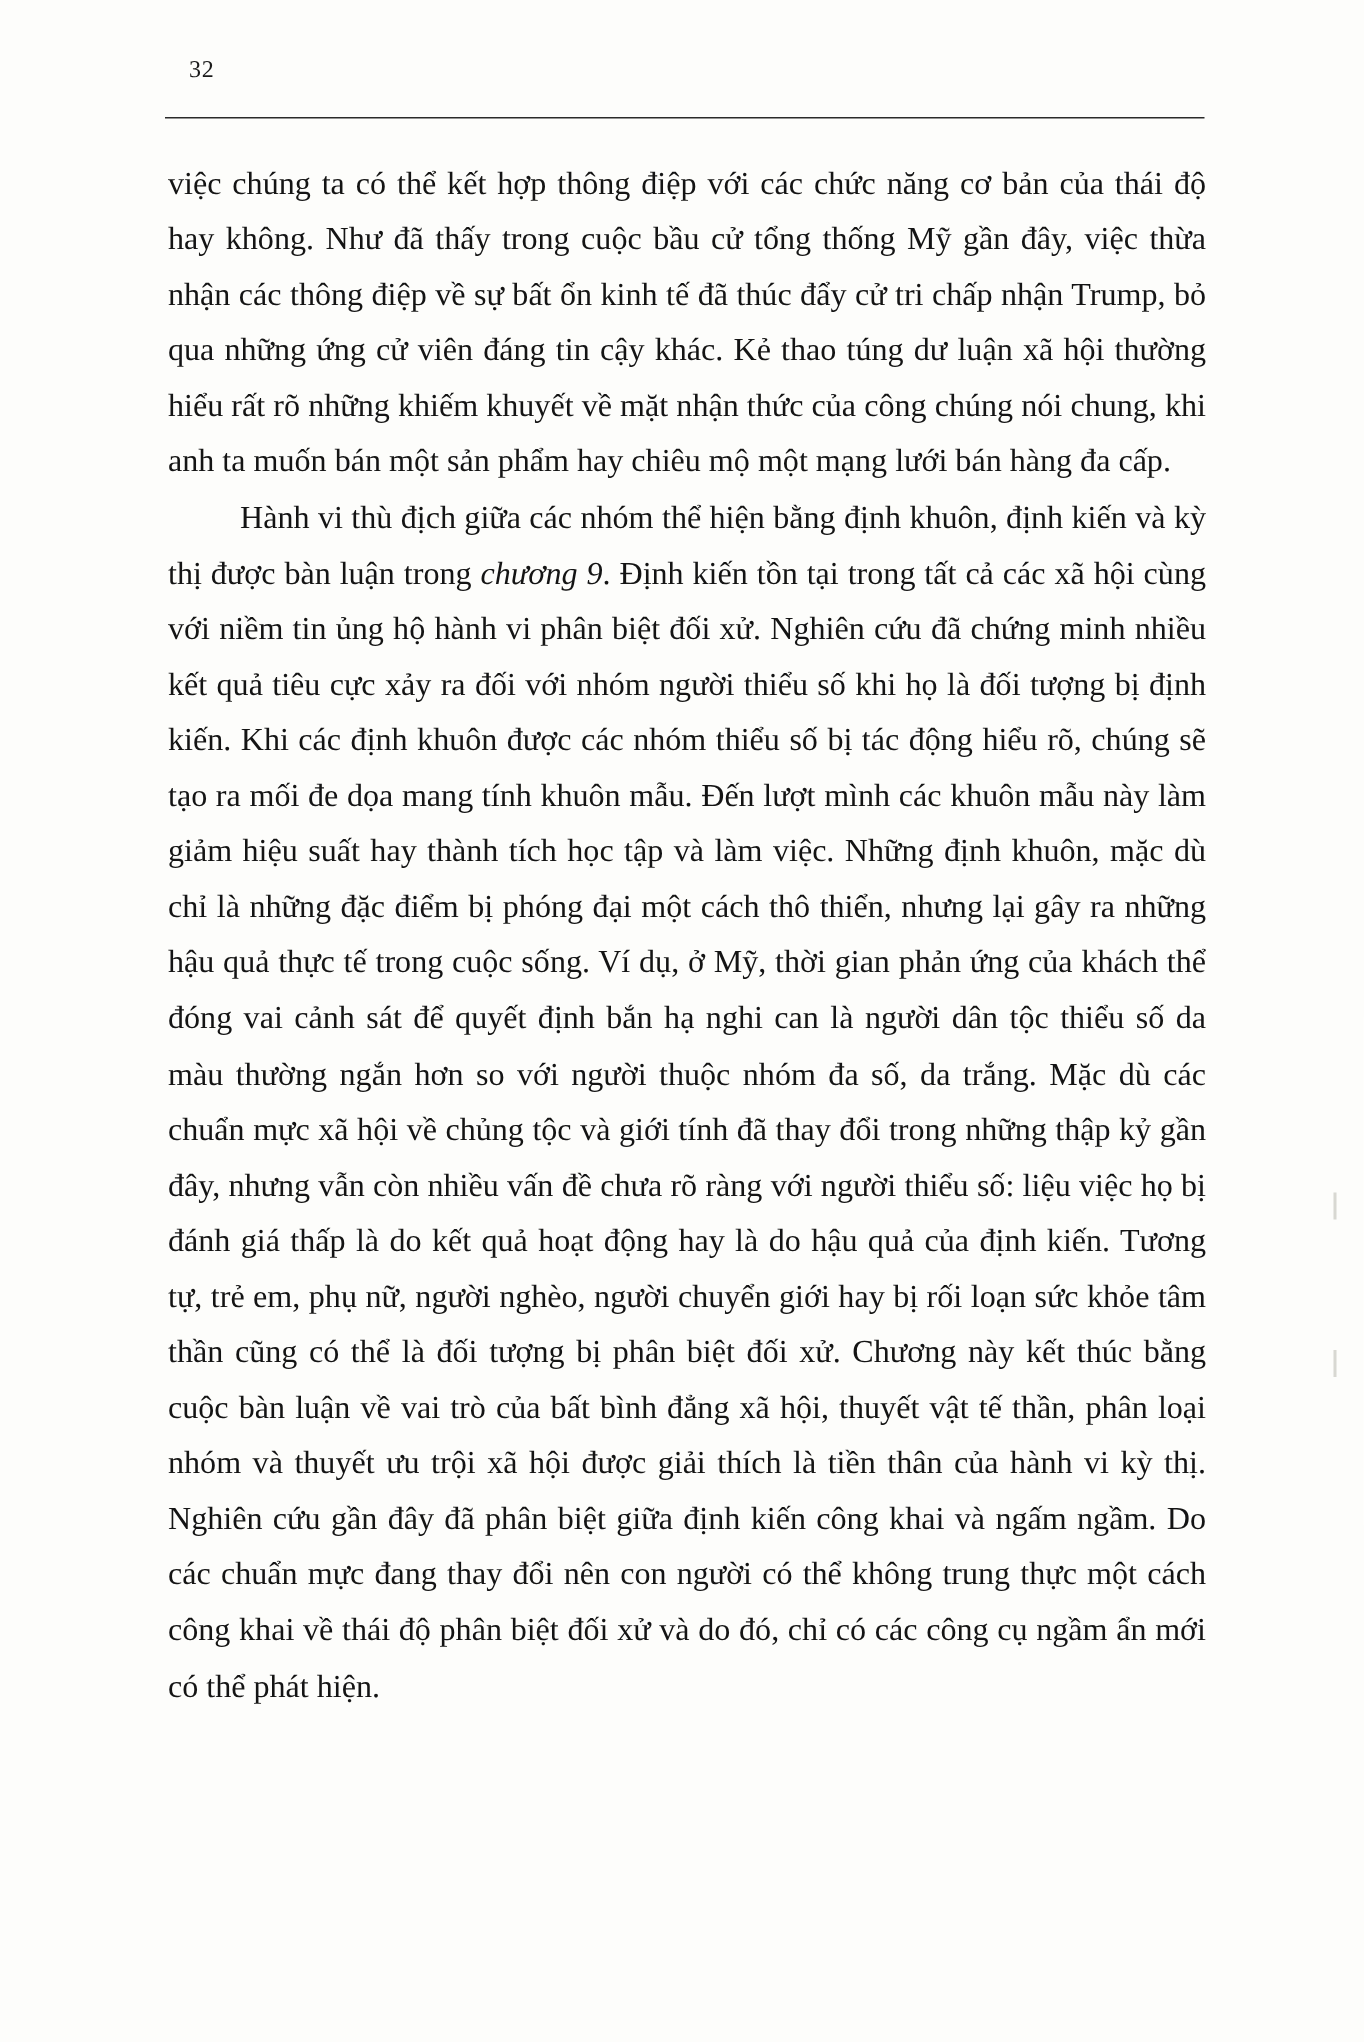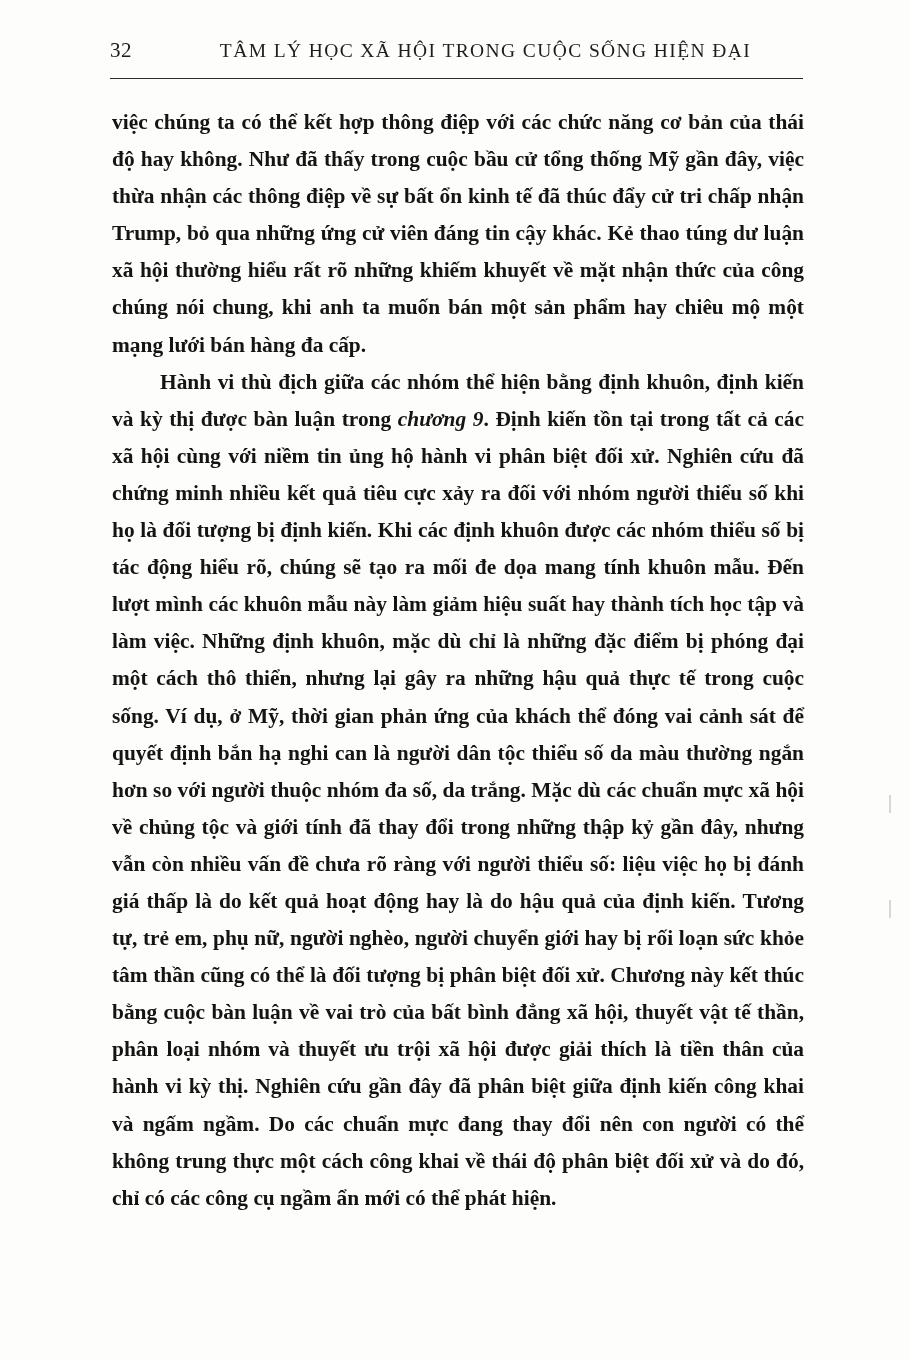--- a/index.html
+++ b/index.html
@@ -24,25 +24,26 @@
   .page-header {
     position: absolute;
     top: 38px;
     left: 110px;
     right: 106px;
     height: 34px;
     display: flex;
     align-items: baseline;
   }
   .folio {
-    font-size: 21px;
+    font-size: 16px;
     letter-spacing: 0.5px;
     color: #1a1a1a;
     width: 70px;
     flex: 0 0 auto;
+    margin-left: 16px;
   }
   .running-head {
     flex: 1 1 auto;
     text-align: center;
     font-size: 19.5px;
     letter-spacing: 1.4px;
     color: #1d1d1d;
     text-transform: uppercase;
     padding-right: 12px;
     white-space: nowrap;
@@ -58,21 +59,20 @@
   .body-text {
     position: absolute;
     top: 104px;
     left: 112px;
     width: 692px;
     font-size: 21.4px;
     line-height: 37.1px;
     text-align: justify;
     text-justify: inter-word;
     color: #141414;
-    font-weight: bold;
   }
   .body-text p {
     margin: 0;
   }
   .body-text p.indent {
     text-indent: 48px;
   }
   .body-text em {
     font-style: italic;
   }
@@ -84,21 +84,20 @@
     background: #d8d8d2;
   }
 </style>
 </head>
 <body>
 
 <div class="page">
 
   <div class="page-header">
     <div class="folio">32</div>
-    <div class="running-head">TÂM LÝ HỌC XÃ HỘI TRONG CUỘC SỐNG HIỆN ĐẠI</div>
   </div>
 
   <div class="rule"></div>
 
   <div class="body-text">
     <p>việc chúng ta có thể kết hợp thông điệp với các chức năng cơ bản của thái độ hay không. Như đã thấy trong cuộc bầu cử tổng thống Mỹ gần đây, việc thừa nhận các thông điệp về sự bất ổn kinh tế đã thúc đẩy cử tri chấp nhận Trump, bỏ qua những ứng cử viên đáng tin cậy khác. Kẻ thao túng dư luận xã hội thường hiểu rất rõ những khiếm khuyết về mặt nhận thức của công chúng nói chung, khi anh ta muốn bán một sản phẩm hay chiêu mộ một mạng lưới bán hàng đa cấp.</p>
     <p class="indent"><span>Hành vi thù địch giữa các nhóm thể hiện bằng định khuôn, định kiến và kỳ thị được bàn luận trong </span><em>chương 9</em><span>. Định kiến tồn tại trong tất cả các xã hội cùng với niềm tin ủng hộ hành vi phân biệt đối xử. Nghiên cứu đã chứng minh nhiều kết quả tiêu cực xảy ra đối với nhóm người thiểu số khi họ là đối tượng bị định kiến. Khi các định khuôn được các nhóm thiểu số bị tác động hiểu rõ, chúng sẽ tạo ra mối đe dọa mang tính khuôn mẫu. Đến lượt mình các khuôn mẫu này làm giảm hiệu suất hay thành tích học tập và làm việc. Những định khuôn, mặc dù chỉ là những đặc điểm bị phóng đại một cách thô thiển, nhưng lại gây ra những hậu quả thực tế trong cuộc sống. Ví dụ, ở Mỹ, thời gian phản ứng của khách thể đóng vai cảnh sát để quyết định bắn hạ nghi can là người dân tộc thiểu số da màu thường ngắn hơn so với người thuộc nhóm đa số, da trắng. Mặc dù các chuẩn mực xã hội về chủng tộc và giới tính đã thay đổi trong những thập kỷ gần đây, nhưng vẫn còn nhiều vấn đề chưa rõ ràng với người thiểu số: liệu việc họ bị đánh giá thấp là do kết quả hoạt động hay là do hậu quả của định kiến. Tương tự, trẻ em, phụ nữ, người nghèo, người chuyển giới hay bị rối loạn sức khỏe tâm thần cũng có thể là đối tượng bị phân biệt đối xử. Chương này kết thúc bằng cuộc bàn luận về vai trò của bất bình đẳng xã hội, thuyết vật tế thần, phân loại nhóm và thuyết ưu trội xã hội được giải thích là tiền thân của hành vi kỳ thị. Nghiên cứu gần đây đã phân biệt giữa định kiến công khai và ngấm ngầm. Do các chuẩn mực đang thay đổi nên con người có thể không trung thực một cách công khai về thái độ phân biệt đối xử và do đó, chỉ có các công cụ ngầm ẩn mới có thể phát hiện.</span></p>
   </div>
 
   <div class="edge-mark" style="top:795px;"></div>

